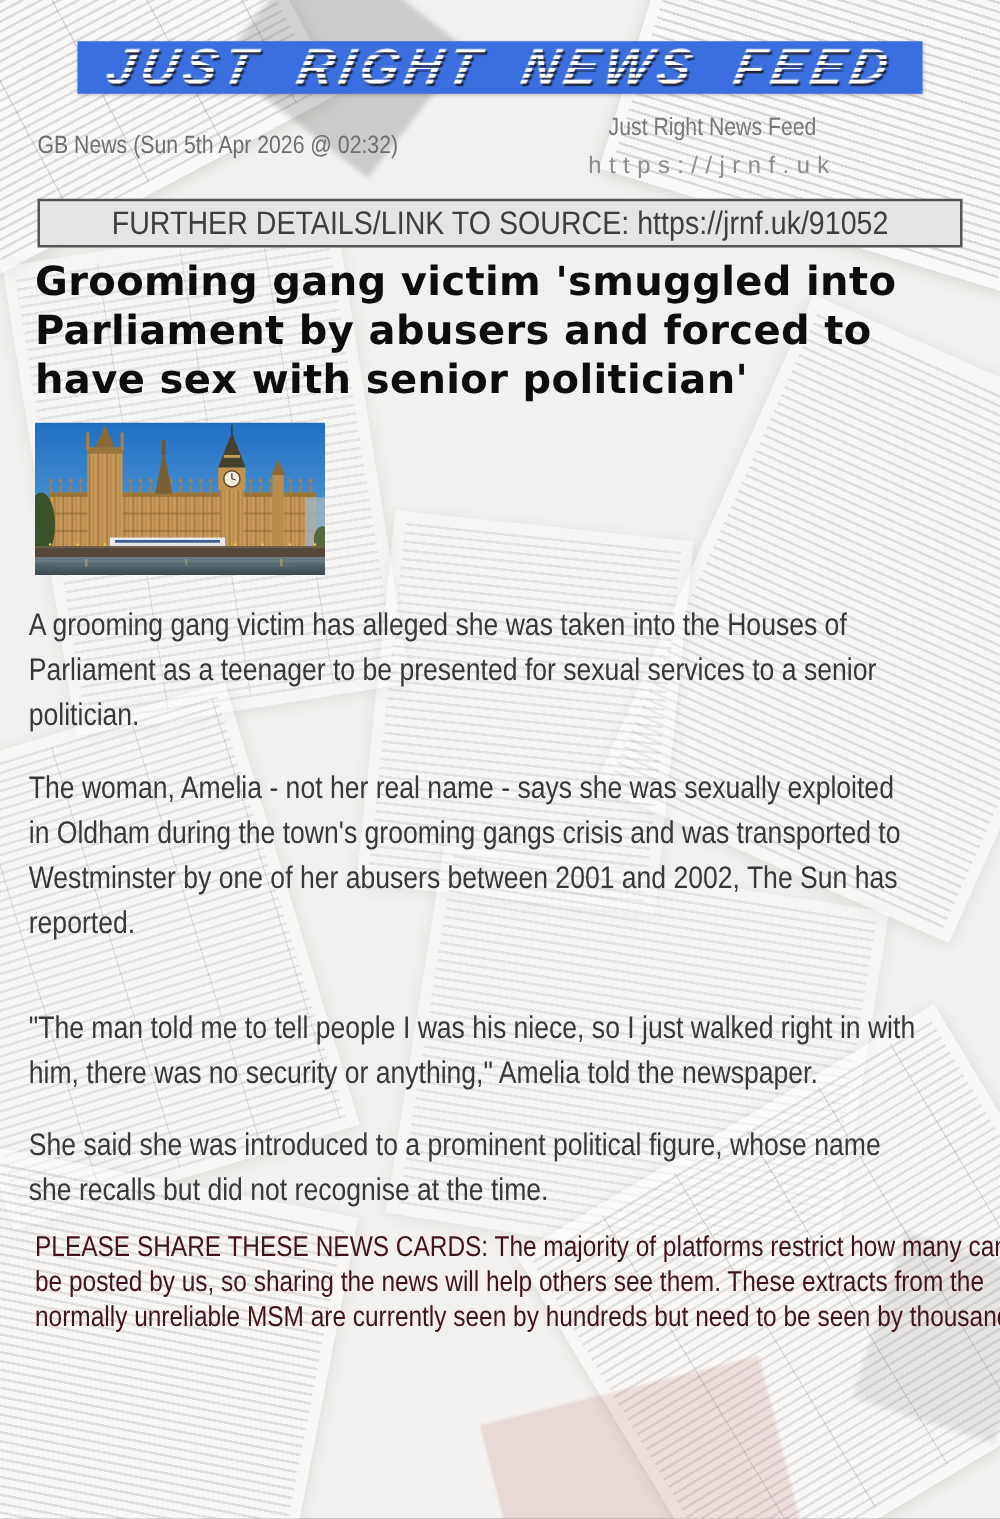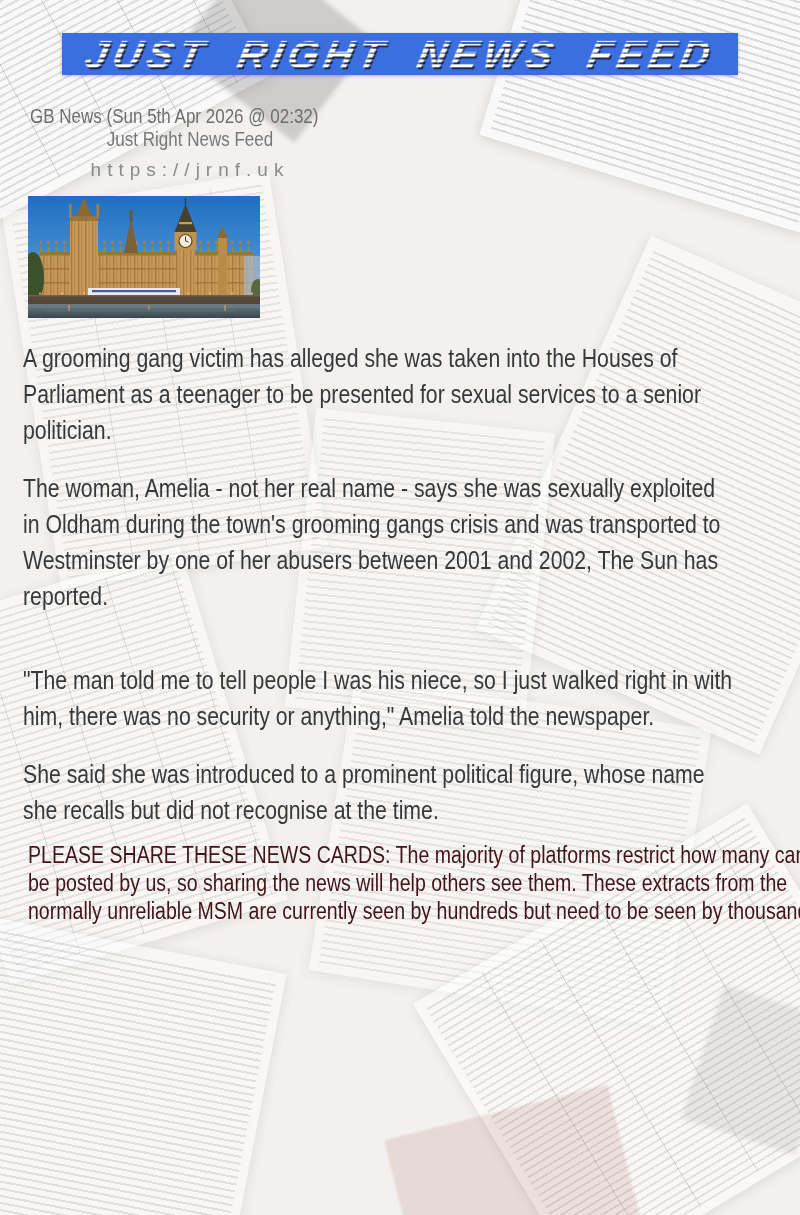--- a/index.html
+++ b/index.html
@@ -29,21 +29,21 @@
   .banner-text{
     display:inline-block;transform:skewX(-12deg);
     font-style:italic;font-weight:bold;font-size:40px;line-height:1;
     letter-spacing:5px;word-spacing:14px;white-space:nowrap;
     color:#fff;
     background:repeating-linear-gradient(180deg,#fff 0 3.2px,rgba(255,255,255,0.06) 3.2px 5px);
     -webkit-background-clip:text;background-clip:text;
     -webkit-text-fill-color:transparent;
     filter:drop-shadow(2.5px 2px 0 rgba(22,22,30,0.85));
   }
-  .meta-row{margin:16px 30px 0;display:flex;justify-content:space-between;align-items:flex-start;flex-direction:column;}
+  .meta-row{margin:16px 30px 0;display:flex;justify-content:space-between;align-items:flex-start;}
   .meta-left{
     font-size:20px;color:#6e6e6e;white-space:nowrap;margin-top:14px;
     transform:scaleX(0.85);transform-origin:0 0;
   }
   .meta-right{width:320px;text-align:center;margin-right:40px;}
   .brand-name{font-size:20px;color:#787878;transform:scaleX(0.85);transform-origin:50% 50%;white-space:nowrap;}
   .brand-url{font-size:19px;color:#8a8a8a;letter-spacing:6px;margin-top:8px;white-space:nowrap;}
   .source-box{
     margin:15px 30px 0;height:39px;background:#e6e5e3;border:2px solid #565656;
     display:flex;align-items:center;justify-content:center;
@@ -110,21 +110,25 @@
     </div>
 
     <div class="meta-row">
       <div class="meta-left">GB News (Sun 5th Apr 2026 @ 02:32)</div>
       <div class="meta-right">
         <div class="brand-name">Just Right News Feed</div>
         <div class="brand-url">https://jrnf.uk</div>
       </div>
     </div>
 
-
+    <div class="source-box">
+      <span>FURTHER DETAILS/LINK TO SOURCE: https://jrnf.uk/91052</span>
+    </div>
+
+    <h1 class="headline">Grooming gang victim 'smuggled into Parliament by abusers and forced to have sex with senior politician'</h1>
 
     <div class="photo">
       <svg width="232" height="122" viewBox="0 0 232 122" xmlns="http://www.w3.org/2000/svg">
         <defs>
           <linearGradient id="sky" x1="0" y1="0" x2="0" y2="1">
             <stop offset="0" stop-color="#1e6fc2"></stop>
             <stop offset="0.75" stop-color="#5a9cd8"></stop>
             <stop offset="1" stop-color="#9cc4e6"></stop>
           </linearGradient>
           <linearGradient id="river" x1="0" y1="0" x2="0" y2="1">

